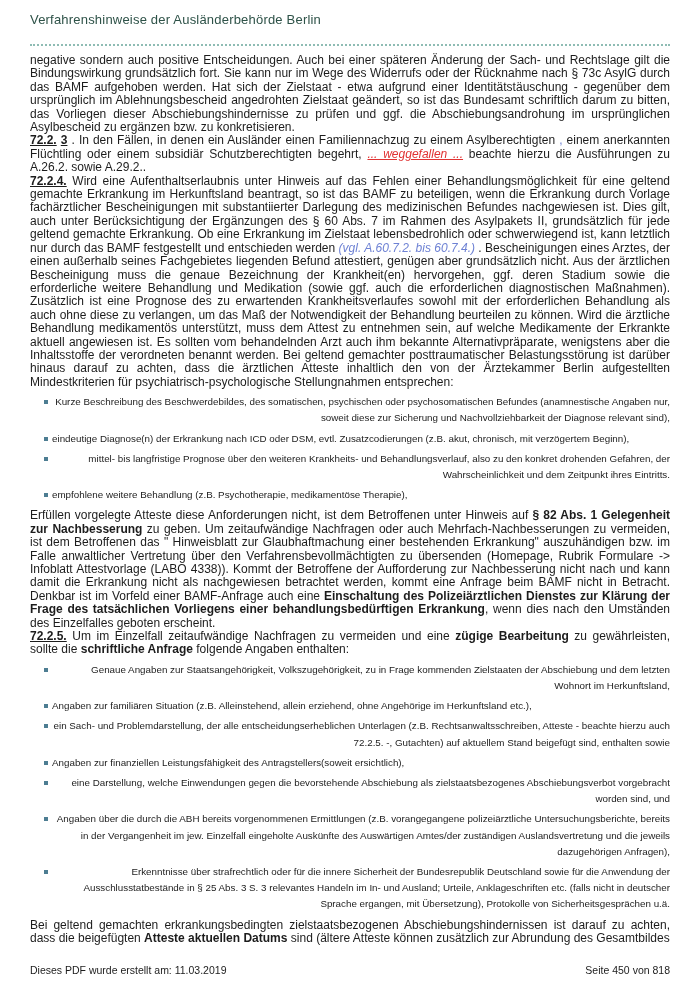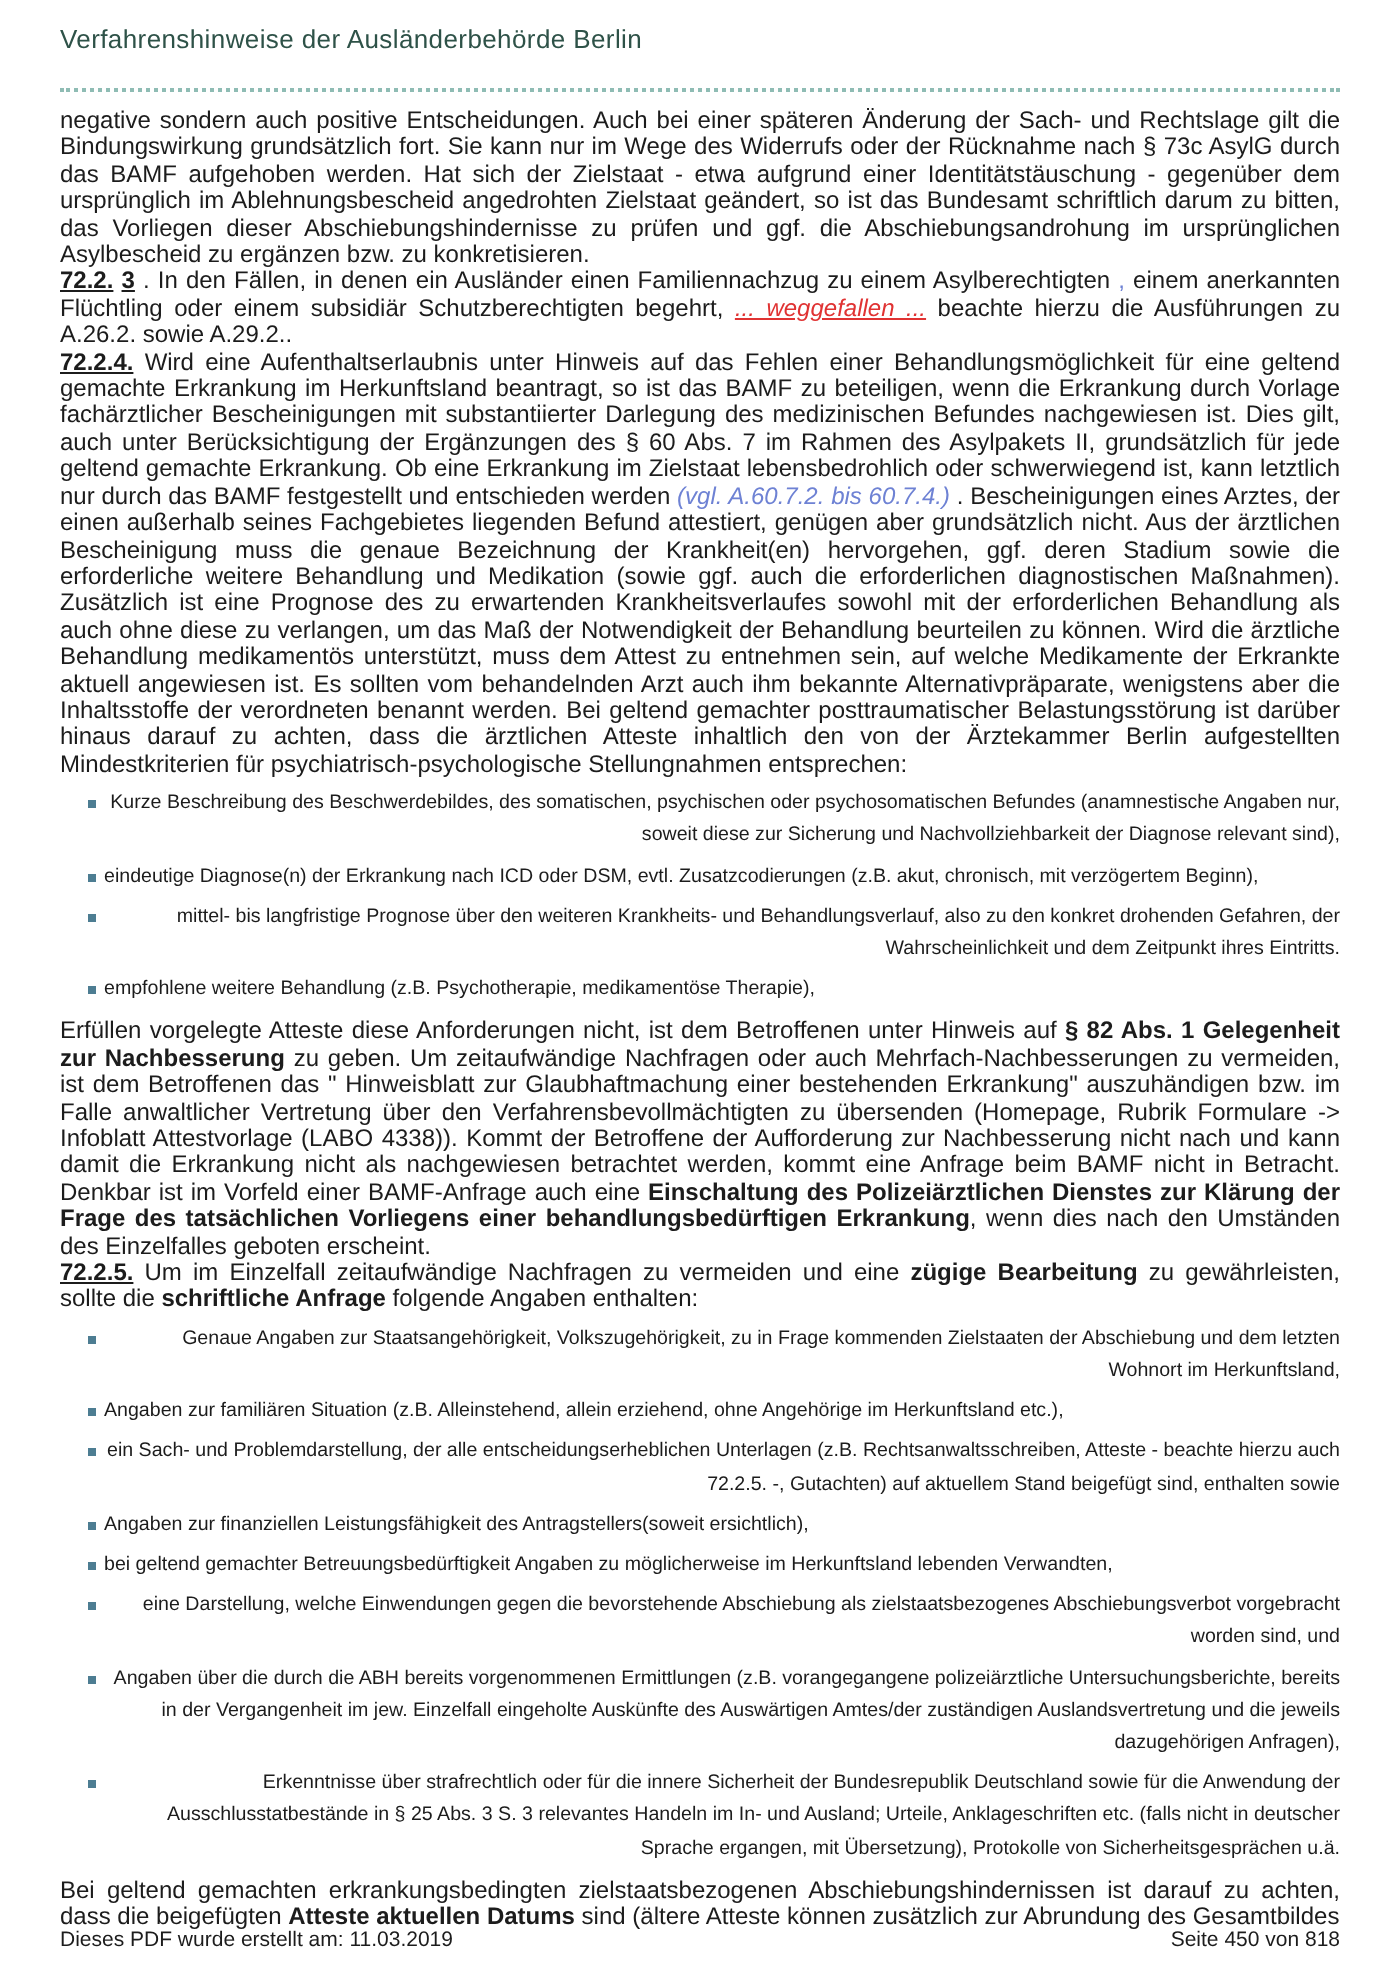--- a/index.html
+++ b/index.html
@@ -125,24 +125,20 @@
         <div class="bullet-item">
           <span class="bullet-marker"></span>
           <span class="bullet-text">ein Sach- und Problemdarstellung, der alle entscheidungserheblichen Unterlagen (z.B. Rechtsanwaltsschreiben, Atteste - beachte hierzu auch 72.2.5. -, Gutachten) auf aktuellem Stand beigefügt sind, enthalten sowie</span>
         </div>
         <div class="bullet-item">
           <span class="bullet-marker"></span>
           <span class="bullet-text">Angaben zur finanziellen Leistungsfähigkeit des Antragstellers(soweit ersichtlich),</span>
         </div>
         <div class="bullet-item">
           <span class="bullet-marker"></span>
-          <span class="bullet-text">bei geltend gemachter Betreuungsbedürftigkeit Angaben zu möglicherweise im Herkunftsland lebenden Verwandten,</span>
-        </div>
-        <div class="bullet-item">
-          <span class="bullet-marker"></span>
           <span class="bullet-text">eine Darstellung, welche Einwendungen gegen die bevorstehende Abschiebung als zielstaatsbezogenes Abschiebungsverbot vorgebracht worden sind, und</span>
         </div>
         <div class="bullet-item">
           <span class="bullet-marker"></span>
           <span class="bullet-text">Angaben über die durch die ABH bereits vorgenommenen Ermittlungen (z.B. vorangegangene polizeiärztliche Untersuchungsberichte, bereits in der Vergangenheit im jew. Einzelfall eingeholte Auskünfte des Auswärtigen Amtes/der zuständigen Auslandsvertretung und die jeweils dazugehörigen Anfragen),</span>
         </div>
         <div class="bullet-item">
           <span class="bullet-marker"></span>
           <span class="bullet-text">Erkenntnisse über strafrechtlich oder für die innere Sicherheit der Bundesrepublik Deutschland sowie für die Anwendung der Ausschlusstatbestände in § 25 Abs. 3 S. 3 relevantes Handeln im In- und Ausland; Urteile, Anklageschriften etc. (falls nicht in deutscher Sprache ergangen, mit Übersetzung), Protokolle von Sicherheitsgesprächen u.ä.</span>
         </div>

